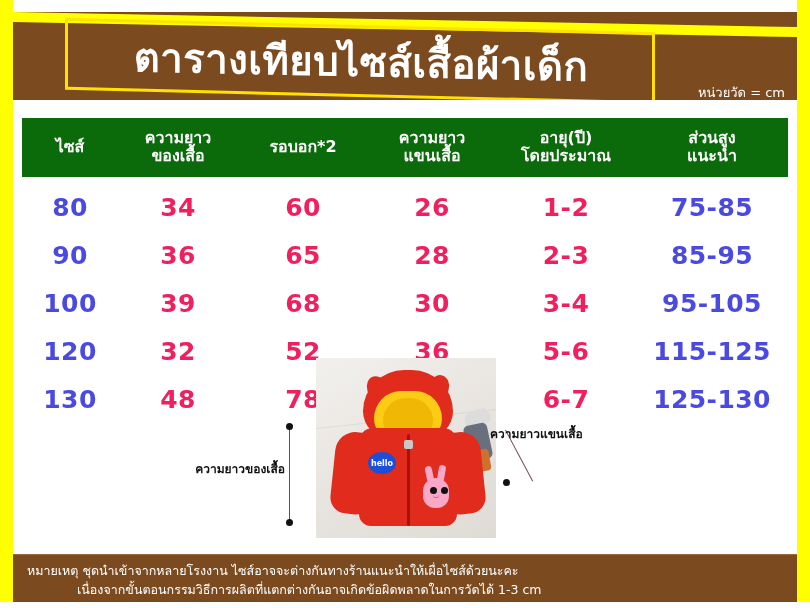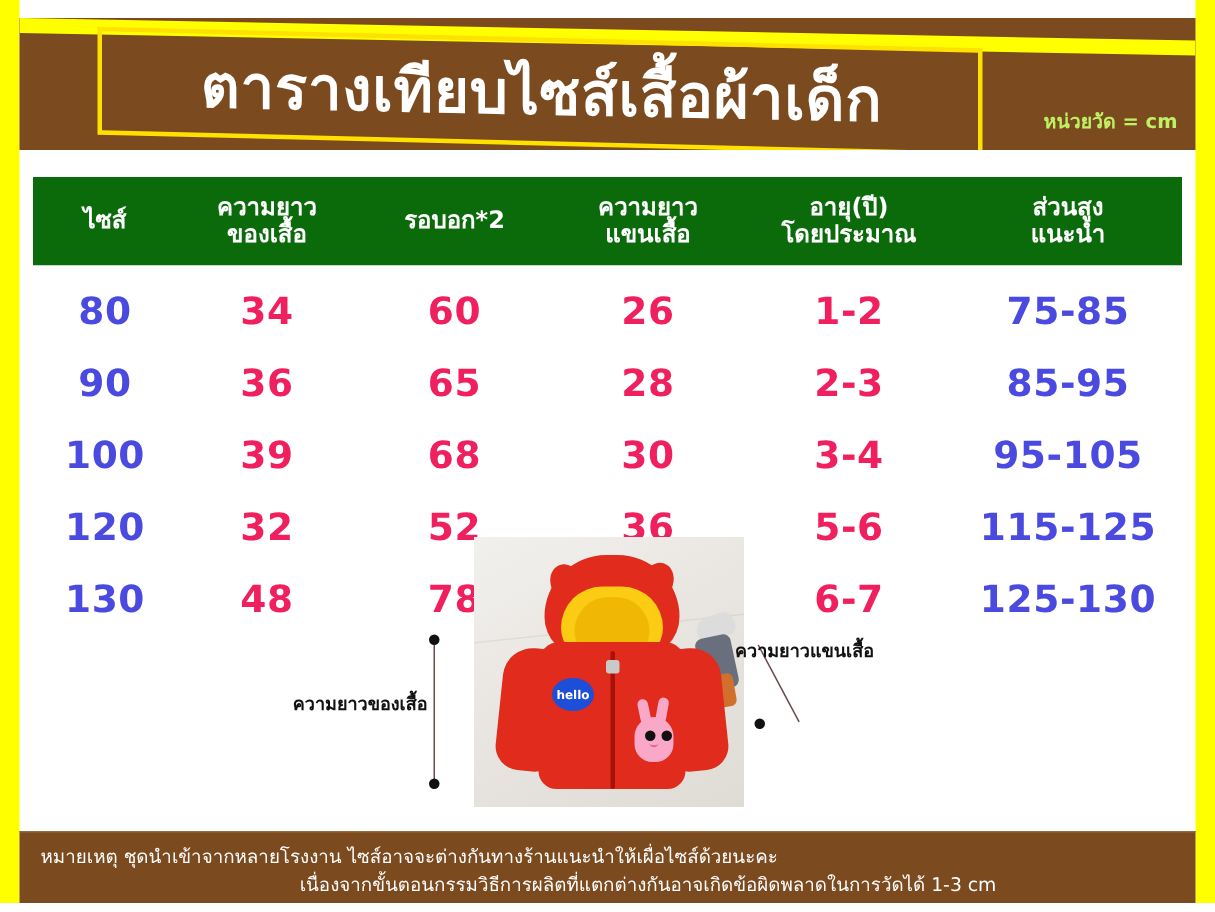--- a/index.html
+++ b/index.html
@@ -81,24 +81,24 @@
     color: #ffffff;
     font-size: 40px;
     font-weight: 700;
     letter-spacing: 0.5px;
     white-space: nowrap;
     transform: skewY(1.2deg);
   }
   .unit-note {
     position: absolute;
     right: 12px;
-    top: 58px;
-    color: #bef264;
+    top: 70px;
+    color: #ffffff;
     font-size: 13px;
-    font-weight: 700;
+    font-weight: 400;
     white-space: nowrap;
   }
 
   
   .table-wrap {
     position: absolute;
     left: 22px;
     top: 118px;
     width: 766px;
   }
@@ -310,21 +310,21 @@
     border-top: 1px solid #9a6a3c;
     box-sizing: border-box;
     padding: 6px 10px 0 14px;
   }
   .footer-line {
     color: #ffffff;
     font-size: 12.5px;
     line-height: 1.55;
     white-space: nowrap;
   }
-  .footer-line.indent { padding-left: 50px; text-align: center; }
+  .footer-line.indent { padding-left: 50px; }
 </style>
 </head>
 <body>
 
 <div class="page">
 
   <div class="frame-top"></div>
   <div class="frame-left"></div>
   <div class="frame-right"></div>
   <div class="frame-bottom"></div>

